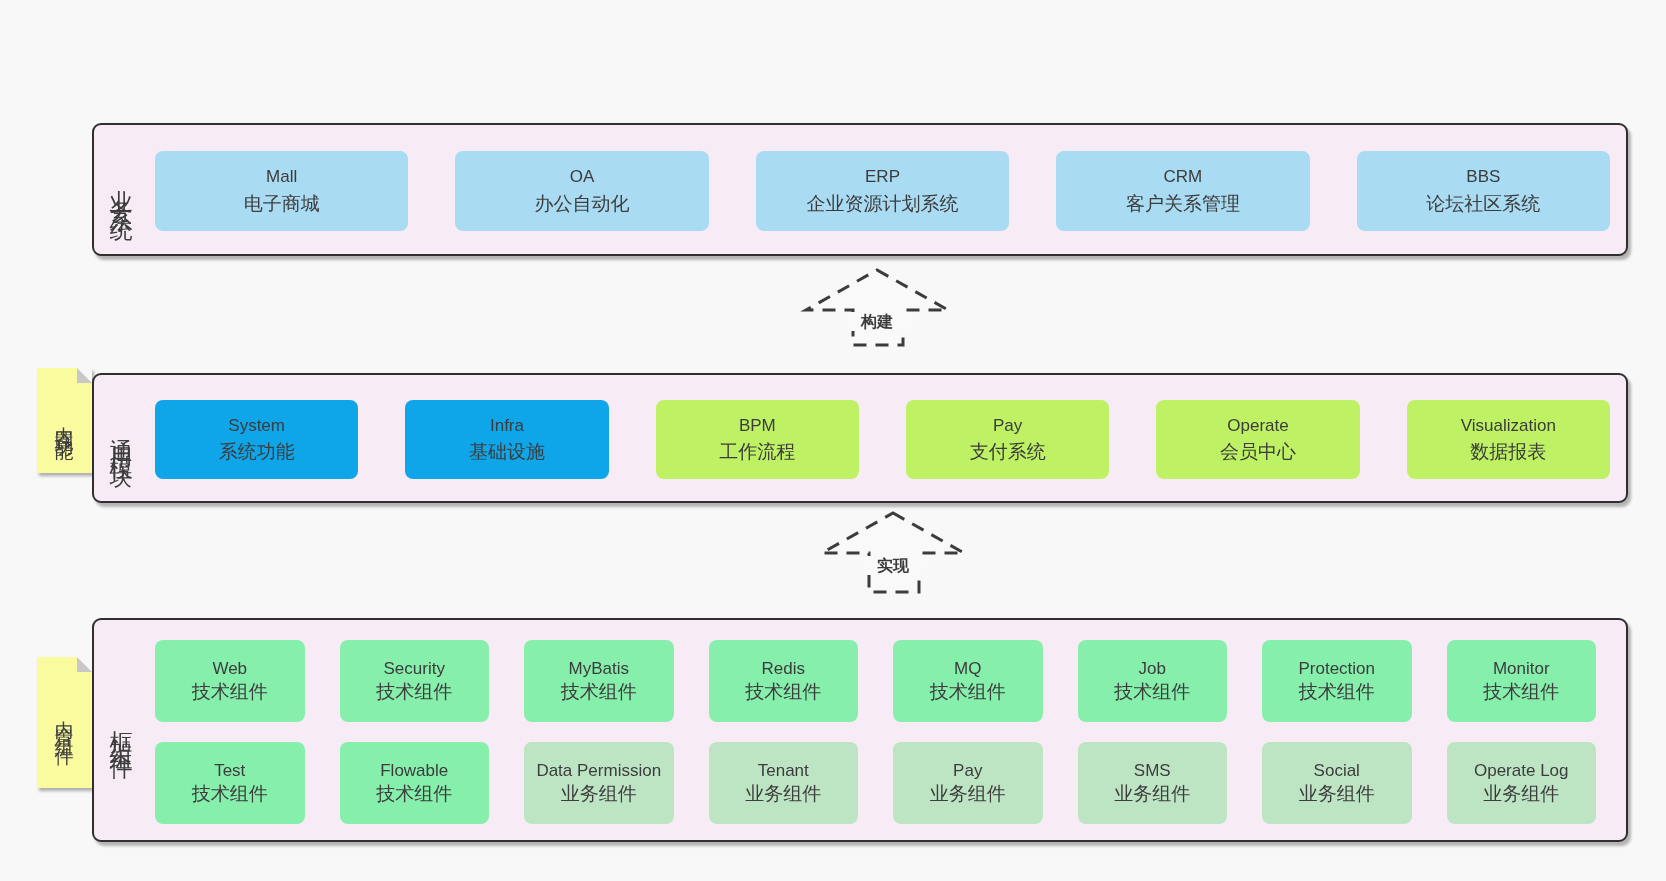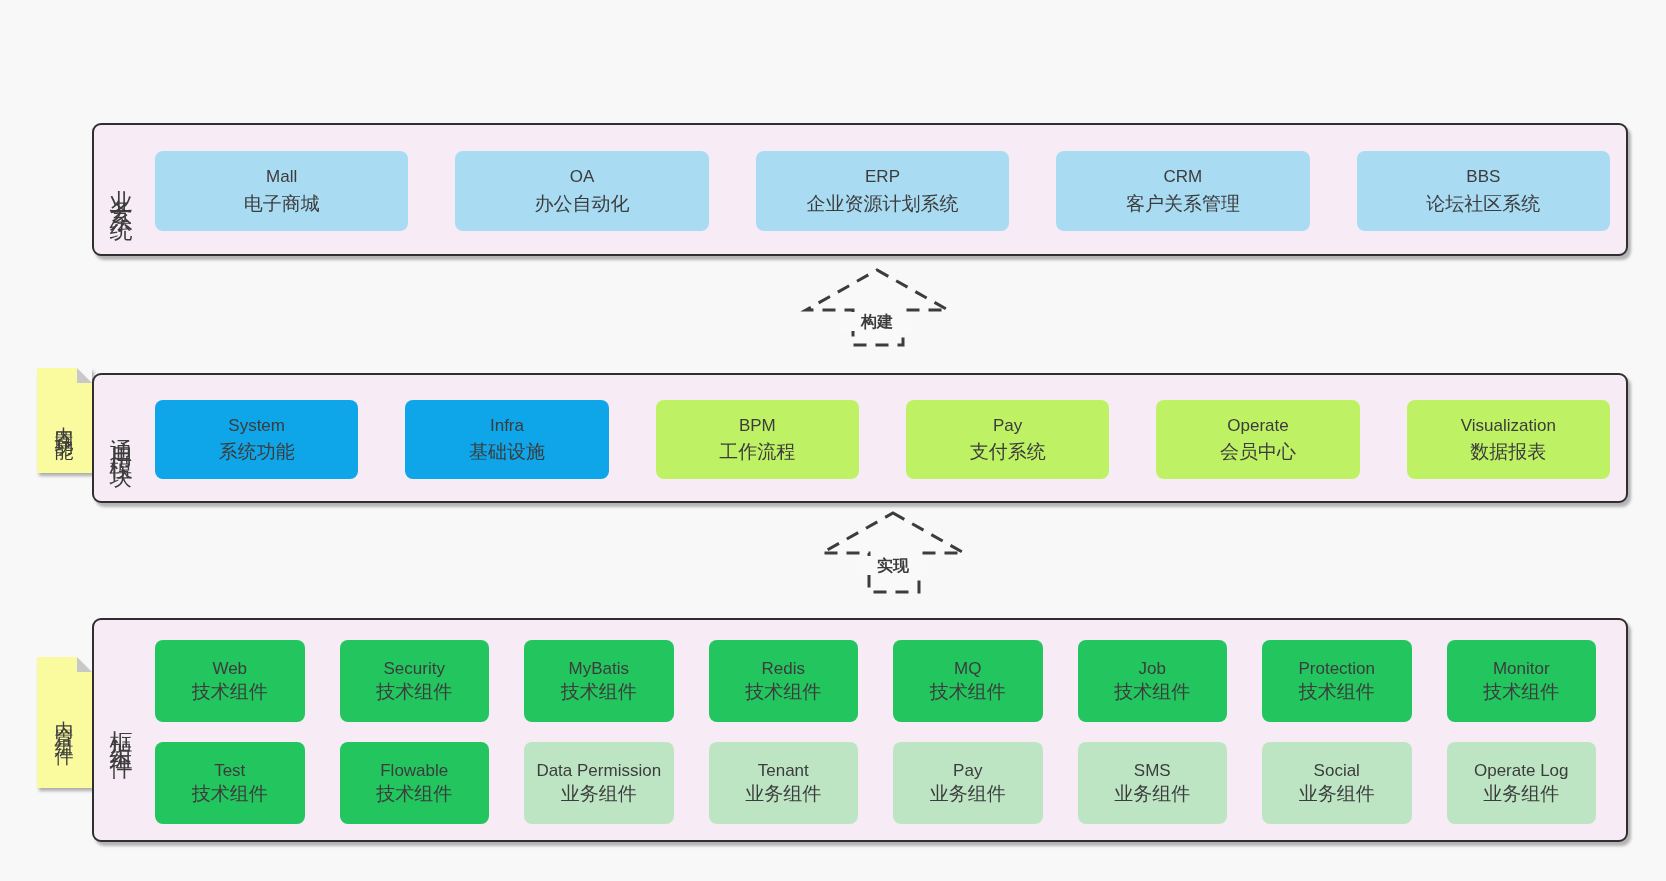--- a/index.html
+++ b/index.html
@@ -25,21 +25,21 @@
   #row-tech{top:20px;} #row-biz{top:122px;}
 
   .box{flex:1;display:flex;flex-direction:column;align-items:center;justify-content:center;
        border-radius:8px;text-align:center;line-height:1.5;}
   #band-components .box{line-height:1.3;}
   .box .t{font-size:17px;}
   .box .s{font-size:19px;}
   .blue{background:#a9dbf3;}
   .red{background:#0ea5e9;}
   .pink{background:#bef264;}
-  .gdark{background:#22c55e;}
+  .gdark{background:#86efac;}
   .glight{background:#bde5c4;}
 
   
   .note{position:absolute;left:37px;width:55px;background:#fafa9e;box-shadow:2px 3px 3px rgba(0,0,0,0.3);
         display:flex;align-items:center;justify-content:center;z-index:1;}
   #note-modules{top:368px;height:105px;}
   #note-components{top:657px;height:131px;}
   .note span{writing-mode:vertical-rl;text-orientation:upright;font-size:19px;letter-spacing:5px;line-height:1;}
   #note-components span{letter-spacing:9px;}
   .fold{position:absolute;top:0;right:0;width:0;height:0;

